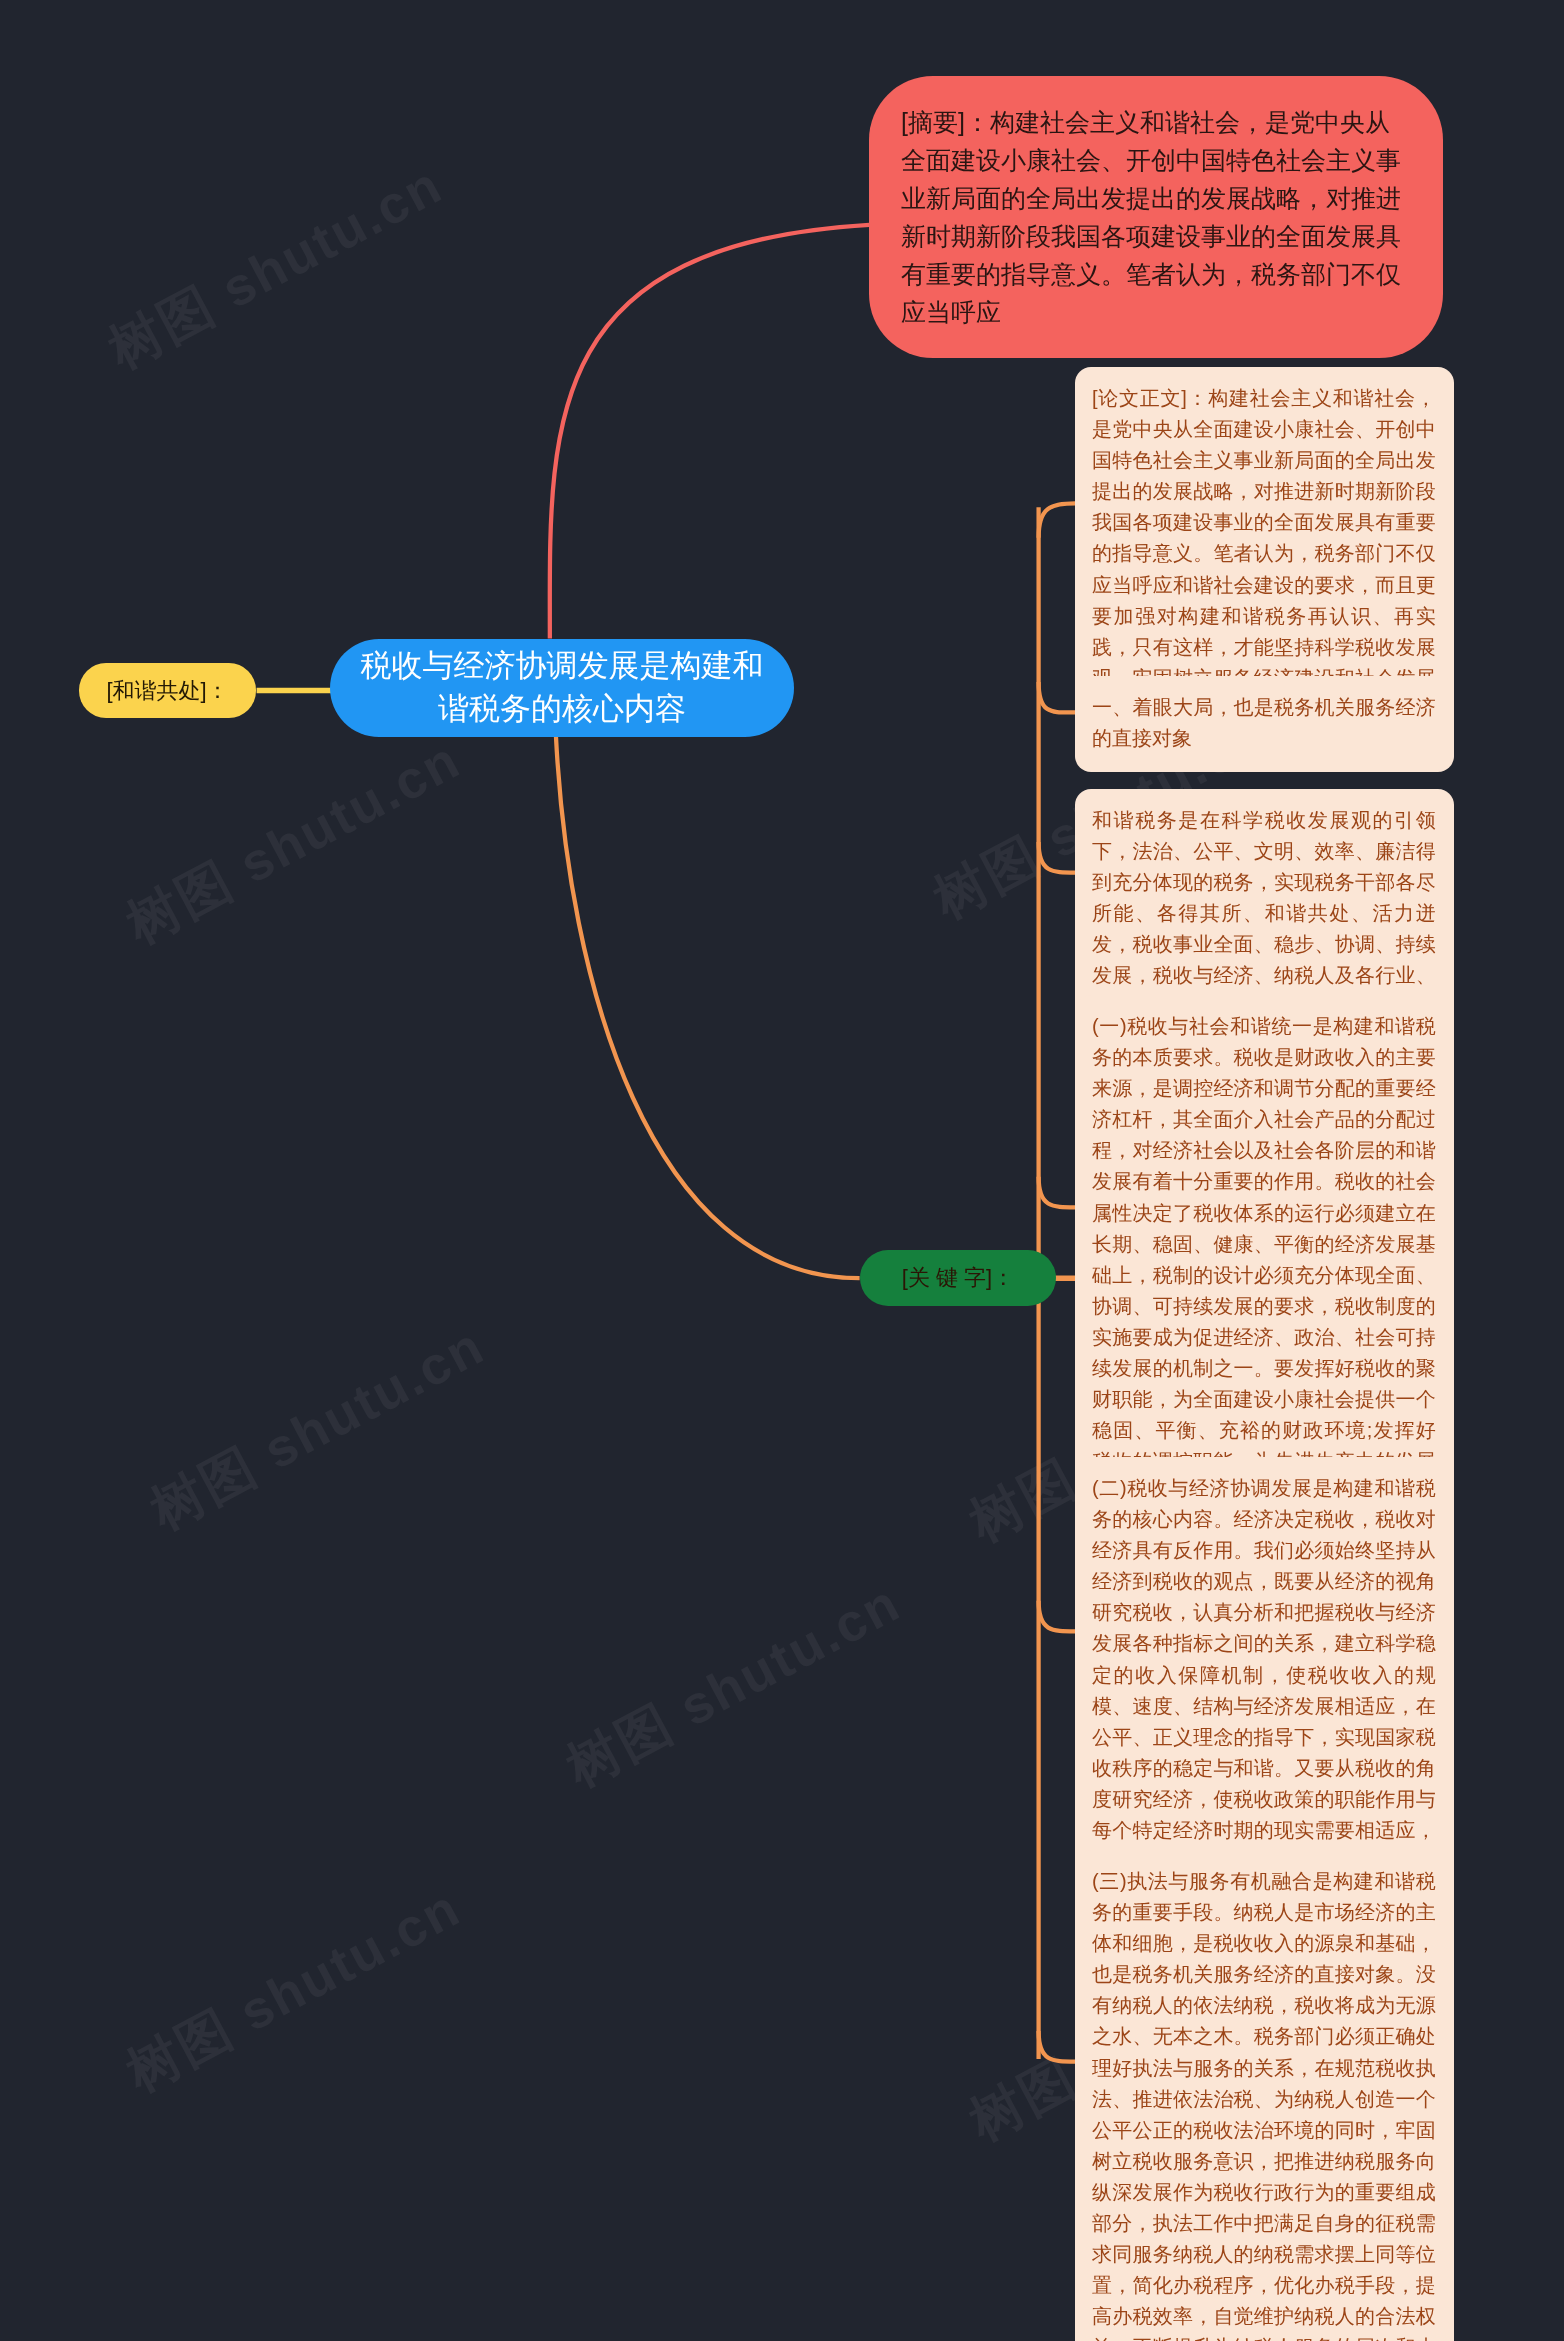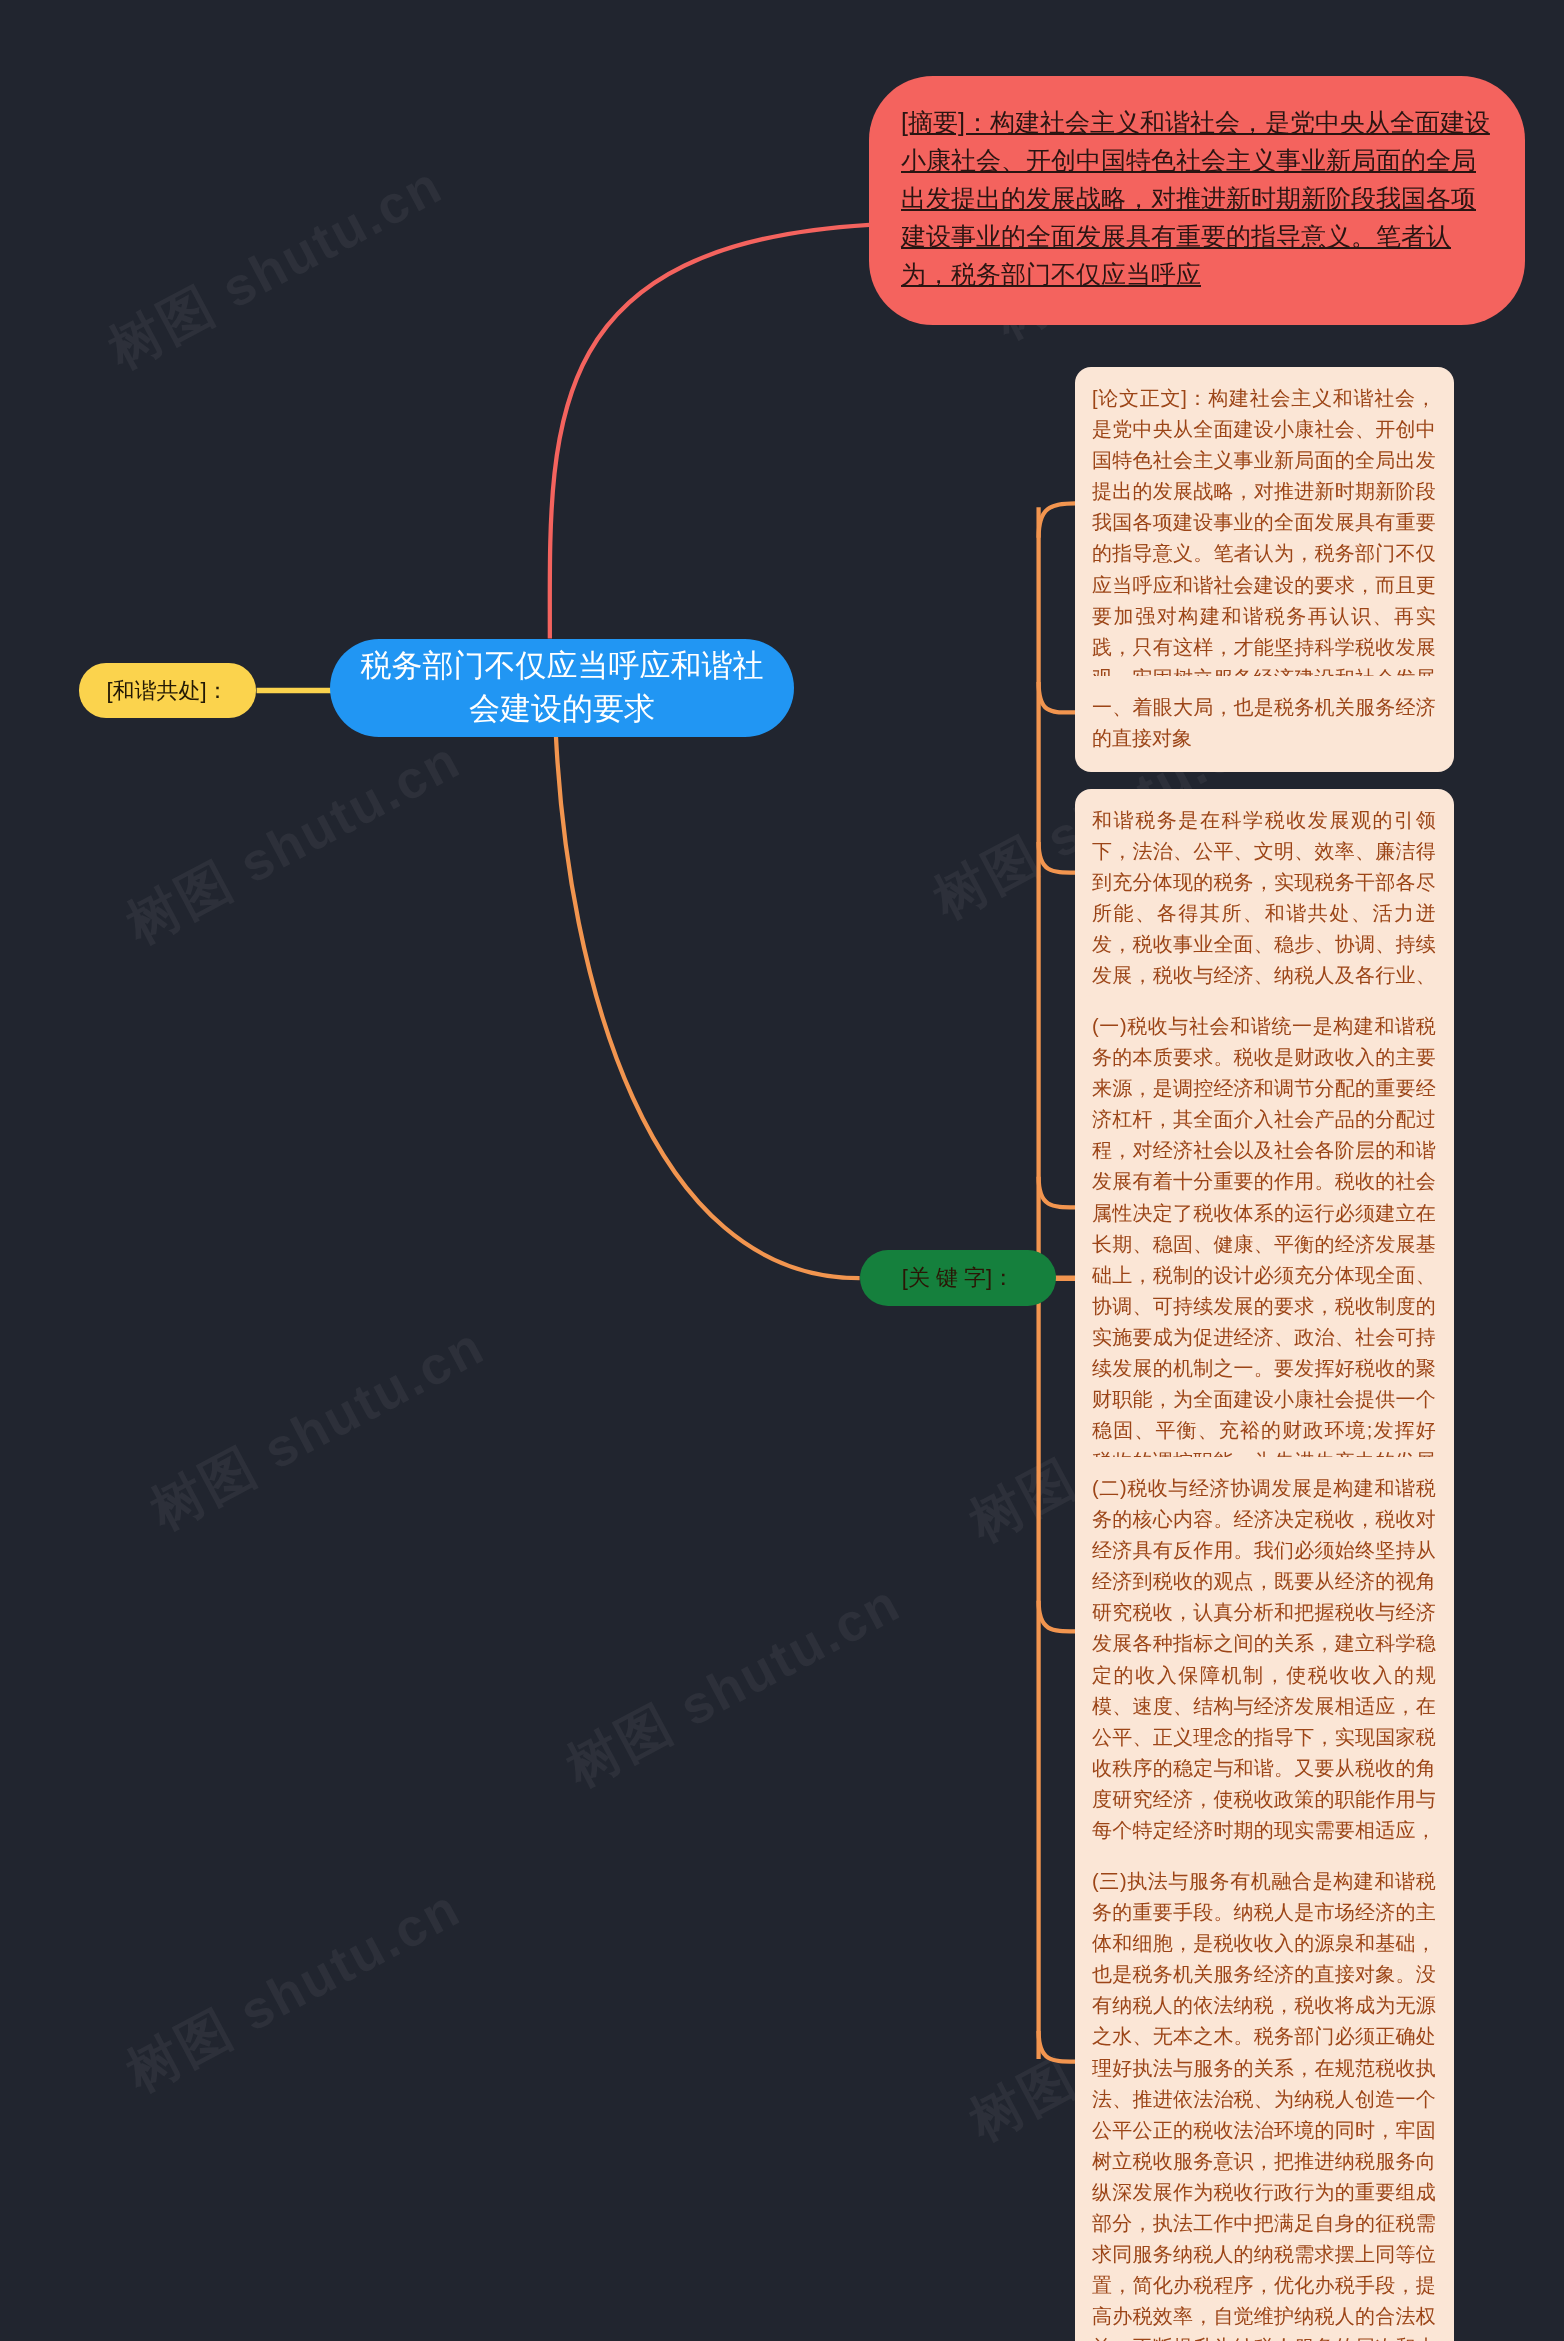--- a/index.html
+++ b/index.html
@@ -130,26 +130,26 @@
     <path d="M 1700 830 L 1700 3370" fill="none" stroke="#f2954f" stroke-width="7"></path>
 
     <path d="M 1700 880 C 1700 830 1720 824 1760 824" fill="none" stroke="#f2954f" stroke-width="7"></path>
     <path d="M 1700 1116 C 1700 1170 1722 1166 1760 1166" fill="none" stroke="#f2954f" stroke-width="7"></path>
     <path d="M 1700 1378 C 1700 1428 1722 1428 1760 1428" fill="none" stroke="#f2954f" stroke-width="7"></path>
     <path d="M 1700 1926 C 1700 1976 1722 1976 1760 1976" fill="none" stroke="#f2954f" stroke-width="7"></path>
     <path d="M 1700 2620 C 1700 2670 1722 2670 1760 2670" fill="none" stroke="#f2954f" stroke-width="7"></path>
     <path d="M 1700 3324 C 1700 3374 1722 3374 1760 3374" fill="none" stroke="#f2954f" stroke-width="7"></path>
   </svg>
 
-  <div class="node node-abstract" style="left:869px; top:76px; width:656px; min-height:249px;text-decoration:underline;">
+  <div class="node node-abstract" style="left:869px; top:76px; width:574px; min-height:249px;">
     <span class="txt">[摘要]：构建社会主义和谐社会，是党中央从全面建设小康社会、开创中国特色社会主义事业新局面的全局出发提出的发展战略，对推进新时期新阶段我国各项建设事业的全面发展具有重要的指导意义。笔者认为，税务部门不仅应当呼应</span>
   </div>
 
   <div class="node node-root" style="left:330px; top:639px; width:464px; height:98px;">
-    <span>税务部门不仅应当呼应和谐社会建设的要求</span>
+    <span>税收与经济协调发展是构建和谐税务的核心内容</span>
   </div>
 
   <div class="node node-en" style="left:79px; top:663px; width:177px; height:55px;">
     <span>[和谐共处]：</span>
   </div>
 
   <div class="node node-kw" style="left:860px; top:1250px; width:196px; height:56px;">
     <span>[关 键 字]：</span>
   </div>
 

